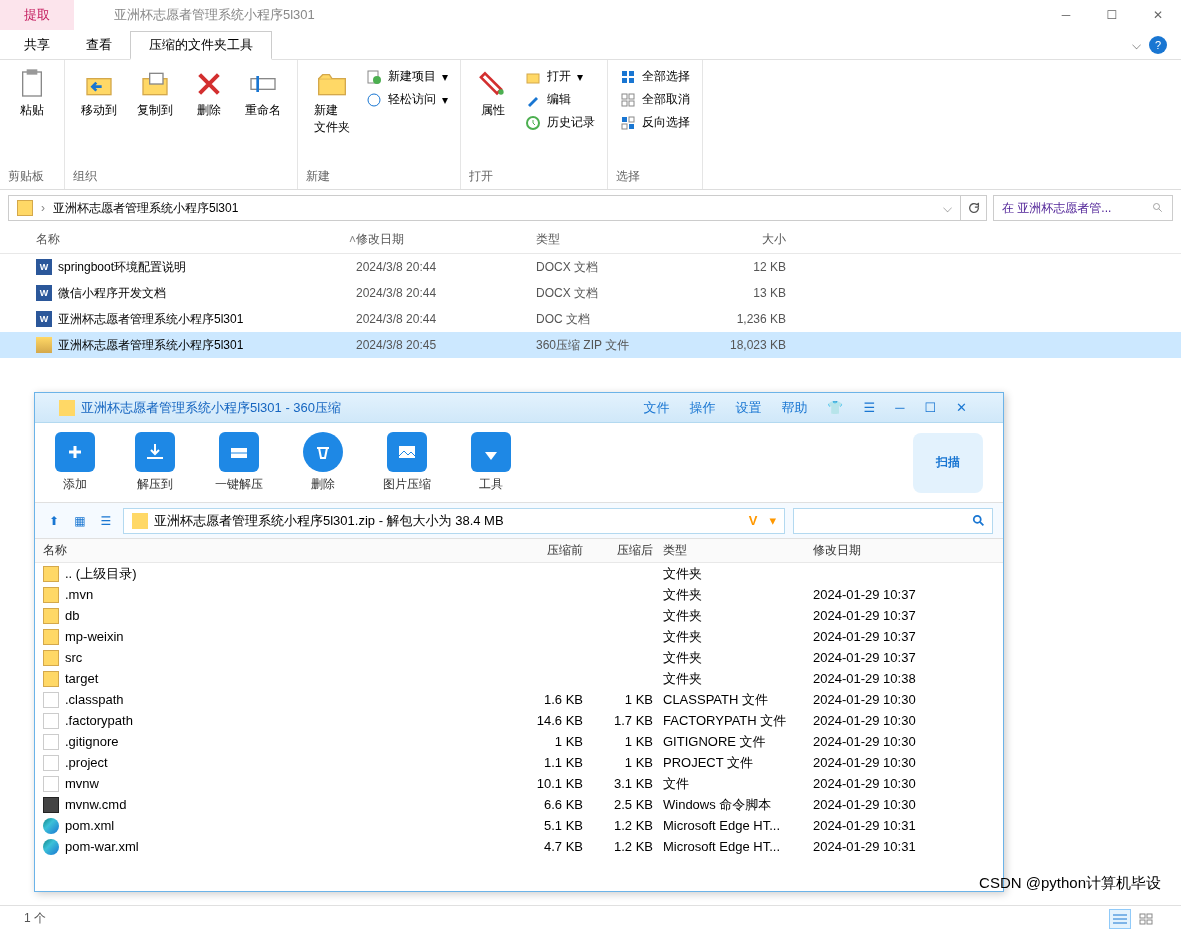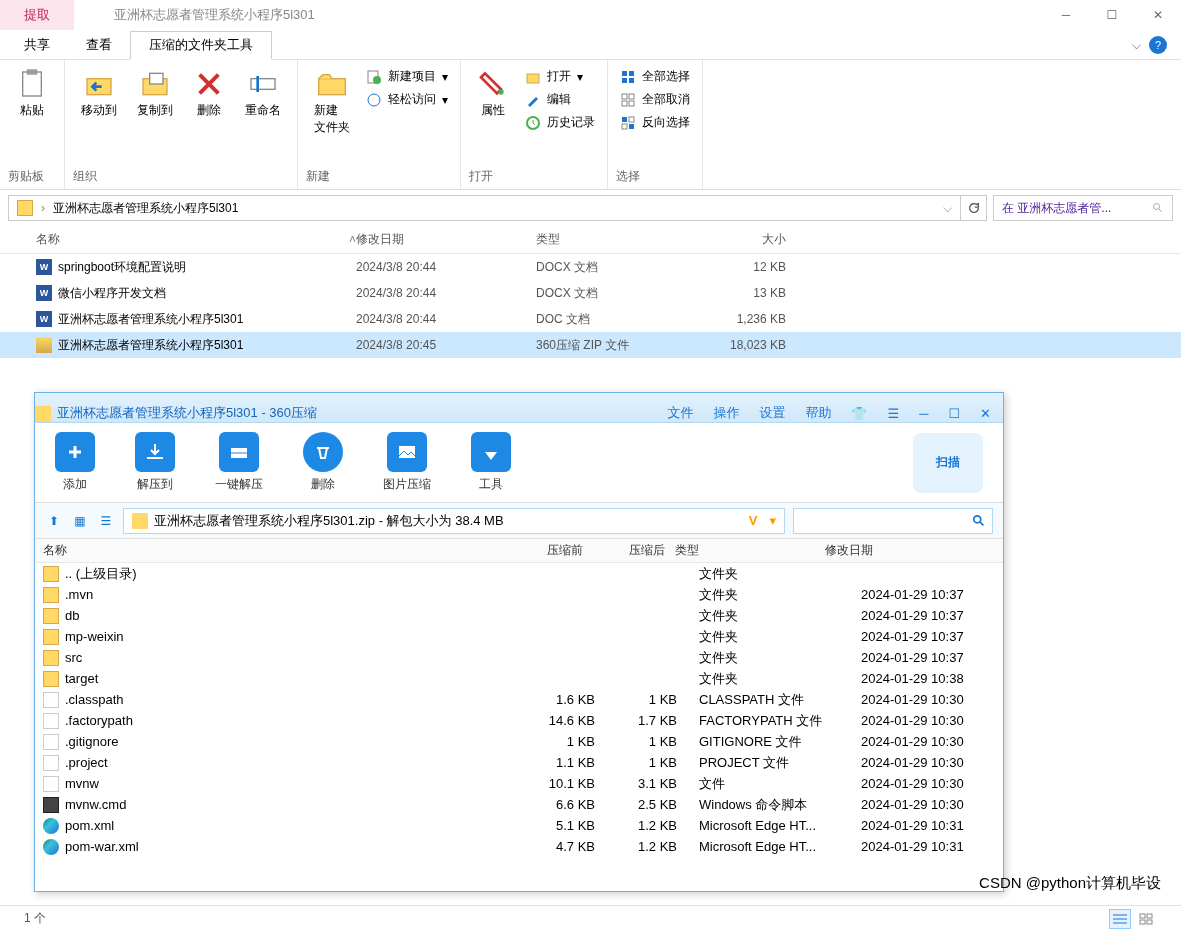--- a/index.html
+++ b/index.html
@@ -49,42 +49,42 @@
 .file-row.selected { background: #cce8ff; }
 .file-row .fname { flex: 0 0 320px; display: flex; align-items: center; gap: 6px; }
 .file-row .fdate { flex: 0 0 180px; color: #555; }
 .file-row .ftype { flex: 0 0 150px; color: #555; }
 .file-row .fsize { flex: 0 0 100px; text-align: right; color: #555; }
 .doc-icon { width: 16px; height: 16px; background: #2b579a; color: #fff; font-size: 9px; display: flex; align-items: center; justify-content: center; font-weight: bold; }
 .zip-icon { width: 16px; height: 16px; background: linear-gradient(#ffd866,#d4a84b); }
 
 
 .zip-window { position: absolute; left: 34px; top: 392px; width: 970px; height: 500px; background: #fff; border: 1px solid #6bb3e8; box-shadow: 2px 2px 8px rgba(0,0,0,0.2); }
-.zip-titlebar { height: 30px; background: linear-gradient(#e3f2fd,#d0e8f9); display: flex; align-items: flex-end; padding: 0 0; border-bottom: 1px solid #b3d9f0; }
+.zip-titlebar { height: 30px; background: linear-gradient(#e3f2fd,#d0e8f9); display: flex; align-items: center; padding: 0 24px; border-bottom: 1px solid #b3d9f0; }
 .zip-title-icon { width: 16px; height: 16px; background: #ffd866; margin-right: 6px; }
 .zip-title-text { color: #1565c0; font-size: 13px; }
 .zip-menu { margin-left: auto; display: flex; gap: 20px; color: #1976d2; font-size: 13px; padding-right: 12px; align-items:center; }
 .zip-toolbar { height: 80px; display: flex; align-items: center; padding: 8px 20px; gap: 40px; background: #fff; border-bottom: 1px solid #e0e0e0; }
 .zip-tool-btn { display: flex; flex-direction: column; align-items: center; gap: 4px; font-size: 12px; color: #333; }
 .zip-tool-icon { width: 40px; height: 40px; border-radius: 6px; display: flex; align-items: center; justify-content: center; }
 .zip-scan { margin-left: auto; width: 70px; height: 60px; background: #e3f2fd; border-radius: 8px; display: flex; align-items: center; justify-content: center; color: #1976d2; font-weight: bold; }
 .zip-pathbar { height: 36px; display: flex; align-items: center; padding: 4px 10px; gap: 8px; border-bottom: 1px solid #e0e0e0; background:#f5faff; }
 .zip-path-input { flex: 1; height: 26px; border: 1px solid #b3d9f0; background: #fff; display: flex; align-items: center; padding: 0 8px; gap: 6px; font-size: 13px; }
 .zip-nav-icon { width: 18px; height: 18px; color: #1976d2; display:flex; align-items:center; justify-content:center; }
 .zip-search { width: 200px; height: 26px; border: 1px solid #b3d9f0; background: #fff; display:flex; align-items:center; justify-content:flex-end; padding:0 6px; }
 .zip-v { color: #ff9800; font-weight: bold; margin: 0 6px; }
 
 .zip-header { height: 24px; display: flex; align-items: center; padding-left: 8px; border-bottom: 1px solid #e8e8e8; color: #333; font-size: 12px; background:#fafafa; }
 .zcol-name { flex: 0 0 460px; }
 .zcol-before { flex: 0 0 80px; text-align: right; }
-.zcol-after { flex: 0 0 80px; text-align: right; padding-right:10px;margin-left:12px; }
+.zcol-after { flex: 0 0 80px; text-align: right; padding-right:10px; }
 .zcol-type { flex: 0 0 150px; }
 .zcol-date { flex: 0 0 150px; }
 
-.zip-row { height: 21px; display: flex; align-items: center; padding-left: 8px; font-size: 13px; gap: 12px; }
+.zip-row { height: 21px; display: flex; align-items: center; padding-left: 8px; font-size: 13px; }
 .zip-row .zname { flex: 0 0 460px; display: flex; align-items: center; gap: 6px; }
 .zip-row .zbefore { flex: 0 0 80px; text-align: right; }
 .zip-row .zafter { flex: 0 0 80px; text-align: right; padding-right:10px; }
 .zip-row .ztype { flex: 0 0 150px; }
 .zip-row .zdate { flex: 0 0 150px; }
 .folder-ic { width: 16px; height: 16px; background: #ffd866; border: 1px solid #d4a84b; }
 .file-ic { width: 16px; height: 16px; background: #fff; border: 1px solid #ccc; }
 .edge-ic { width: 16px; height: 16px; border-radius: 50%; background: linear-gradient(135deg,#0c8484,#3cc1d8 40%,#1976d2); }
 .cmd-ic { width: 16px; height: 16px; background: #444; border:1px solid #222; }
 

